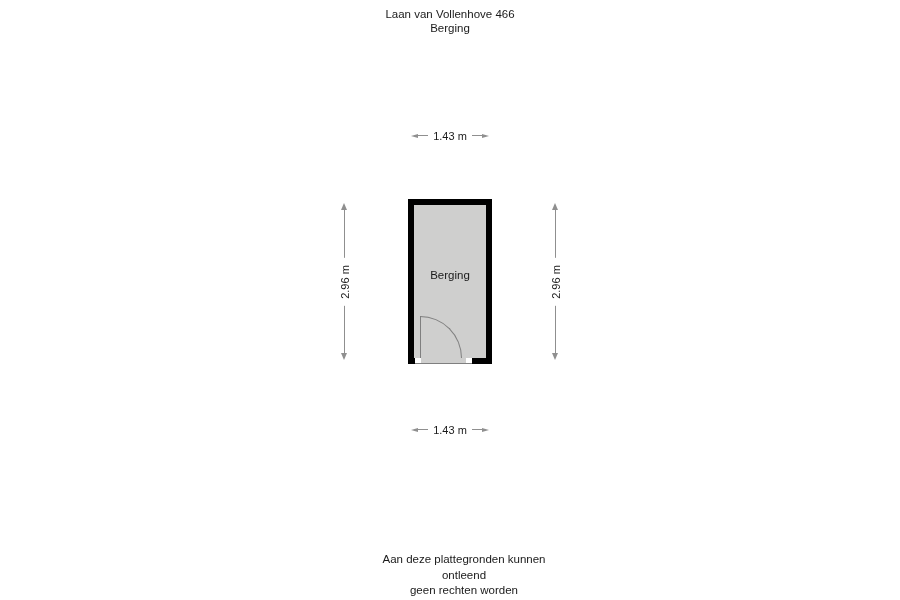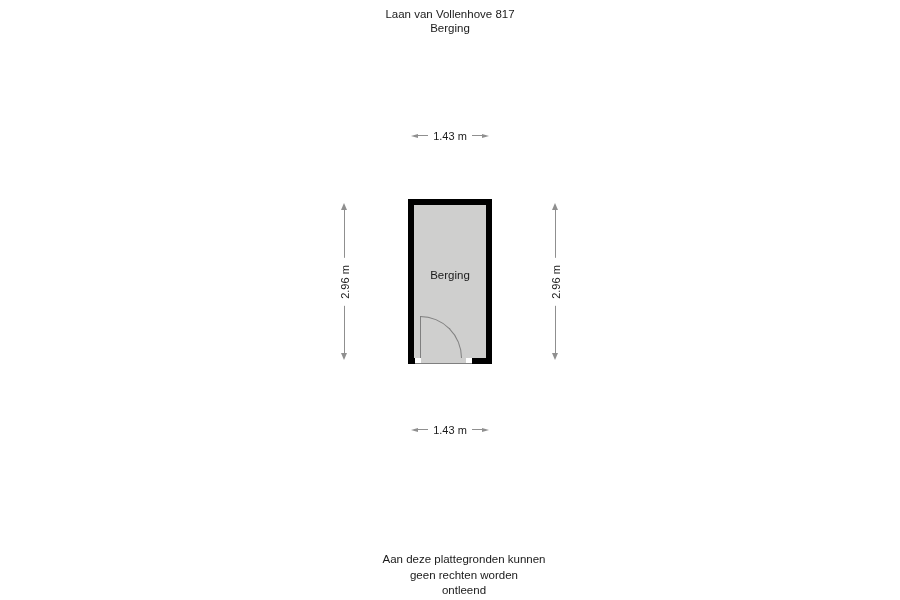--- a/index.html
+++ b/index.html
@@ -63,21 +63,21 @@
     box-sizing: border-box;
     border-top: 1px solid var(--door-line, #7f7f7f);
     border-right: 1px solid var(--door-line, #7f7f7f);
     border-top-right-radius: 100% 100%;
   }
 </style>
 </head>
 <body>
 
 <div class="abs title-block">
-  <div>Laan van Vollenhove 817</div>
+  <div>Laan van Vollenhove 466</div>
   <div>Berging</div>
 </div>
 
 <div class="abs dim-h" style="left:411px; top:130px; width:78px;">
   <span class="tri left"></span>
   <span class="line"></span>
   <span class="dim-label">1.43 m</span>
   <span class="line"></span>
   <span class="tri right"></span>
 </div>
@@ -109,15 +109,15 @@
 <div class="abs dim-h" style="left:411px; top:424px; width:78px;">
   <span class="tri left"></span>
   <span class="line"></span>
   <span class="dim-label">1.43 m</span>
   <span class="line"></span>
   <span class="tri right"></span>
 </div>
 
 <div class="abs footer-block">
   <div>Aan deze plattegronden kunnen</div>
+  <div>ontleend</div>
   <div>geen rechten worden</div>
-  <div>ontleend</div>
 </div>
 
 </body></html>

